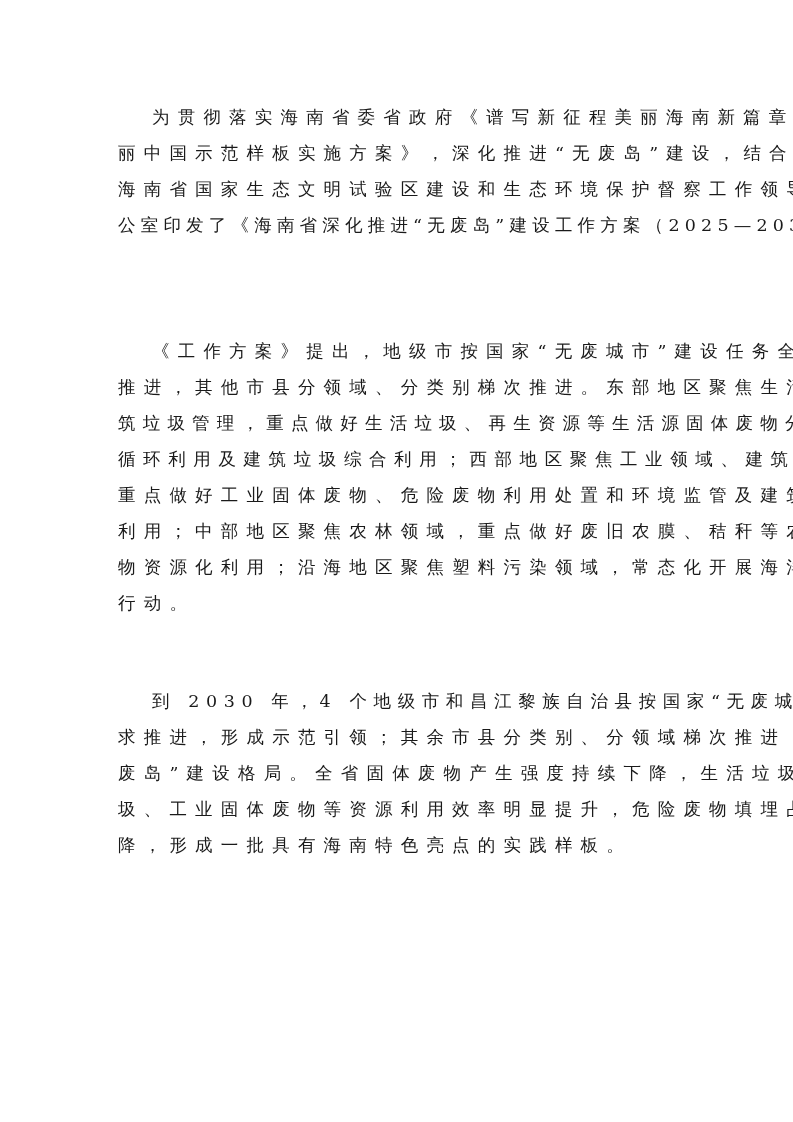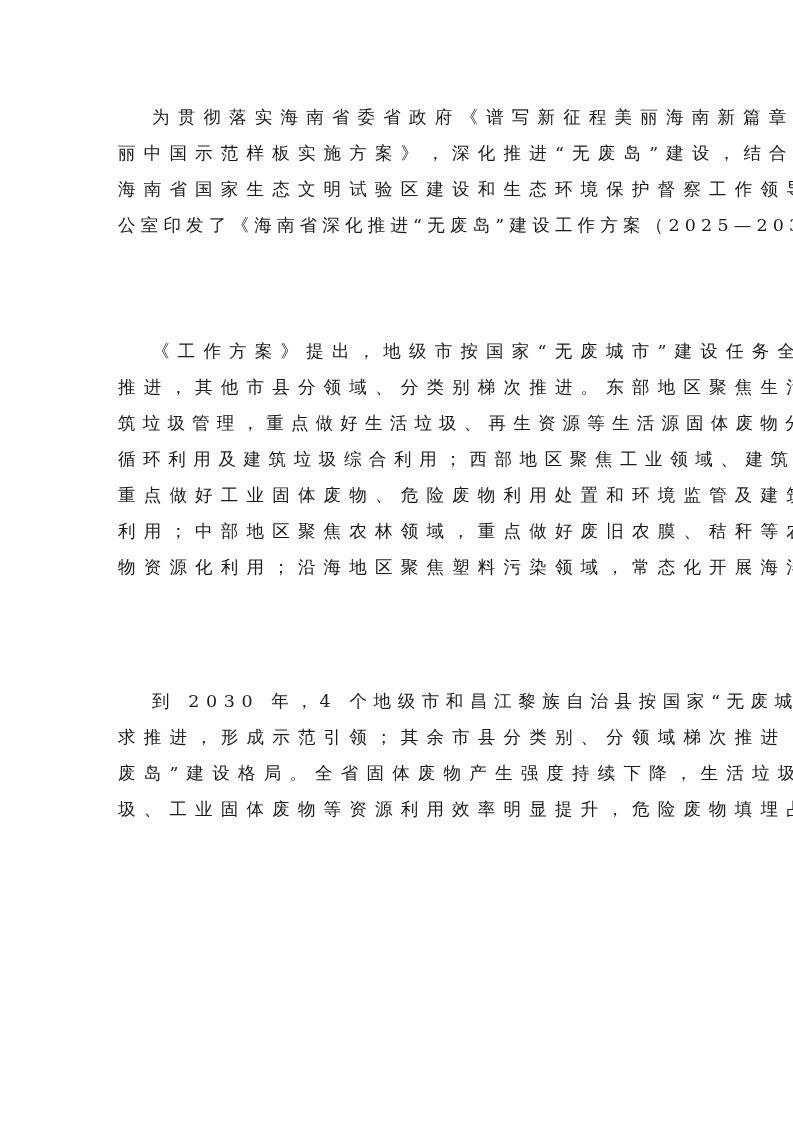--- a/index.html
+++ b/index.html
@@ -31,21 +31,23 @@
   </div>
 
   <div class="para" id="p2">
     <span class="line indent">《工作方案》提出，地级市按国家“无废城市”建设任务全域全类型</span>
     <span class="line">推进，其他市县分领域、分类别梯次推进。东部地区聚焦生活领域、建</span>
     <span class="line" style="letter-spacing:7.2px">筑垃圾管理，重点做好生活垃圾、再生资源等生活源固体废物分类处理、</span>
     <span class="line" style="letter-spacing:7.6px">循环利用及建筑垃圾综合利用；西部地区聚焦工业领域、建筑垃圾管理，</span>
     <span class="line">重点做好工业固体废物、危险废物利用处置和环境监管及建筑垃圾综合</span>
     <span class="line">利用；中部地区聚焦农林领域，重点做好废旧农膜、秸秆等农林固体废</span>
     <span class="line">物资源化利用；沿海地区聚焦塑料污染领域，常态化开展海洋垃圾清理</span>
+    <span class="line">行动。</span>
   </div>
 
   <div class="para" id="p3">
     <span class="line indent" style="letter-spacing:6.6px">到 2030 年，4 个地级市和昌江黎族自治县按国家“无废城市”建设要</span>
     <span class="line">求推进，形成示范引领；其余市县分类别、分领域梯次推进，形成“无</span>
     <span class="line">废岛”建设格局。全省固体废物产生强度持续下降，生活垃圾、建筑垃</span>
     <span class="line">圾、工业固体废物等资源利用效率明显提升，危险废物填埋占比稳中有</span>
+    <span class="line">降，形成一批具有海南特色亮点的实践样板。</span>
   </div>
 </div>
 
 </body></html>

